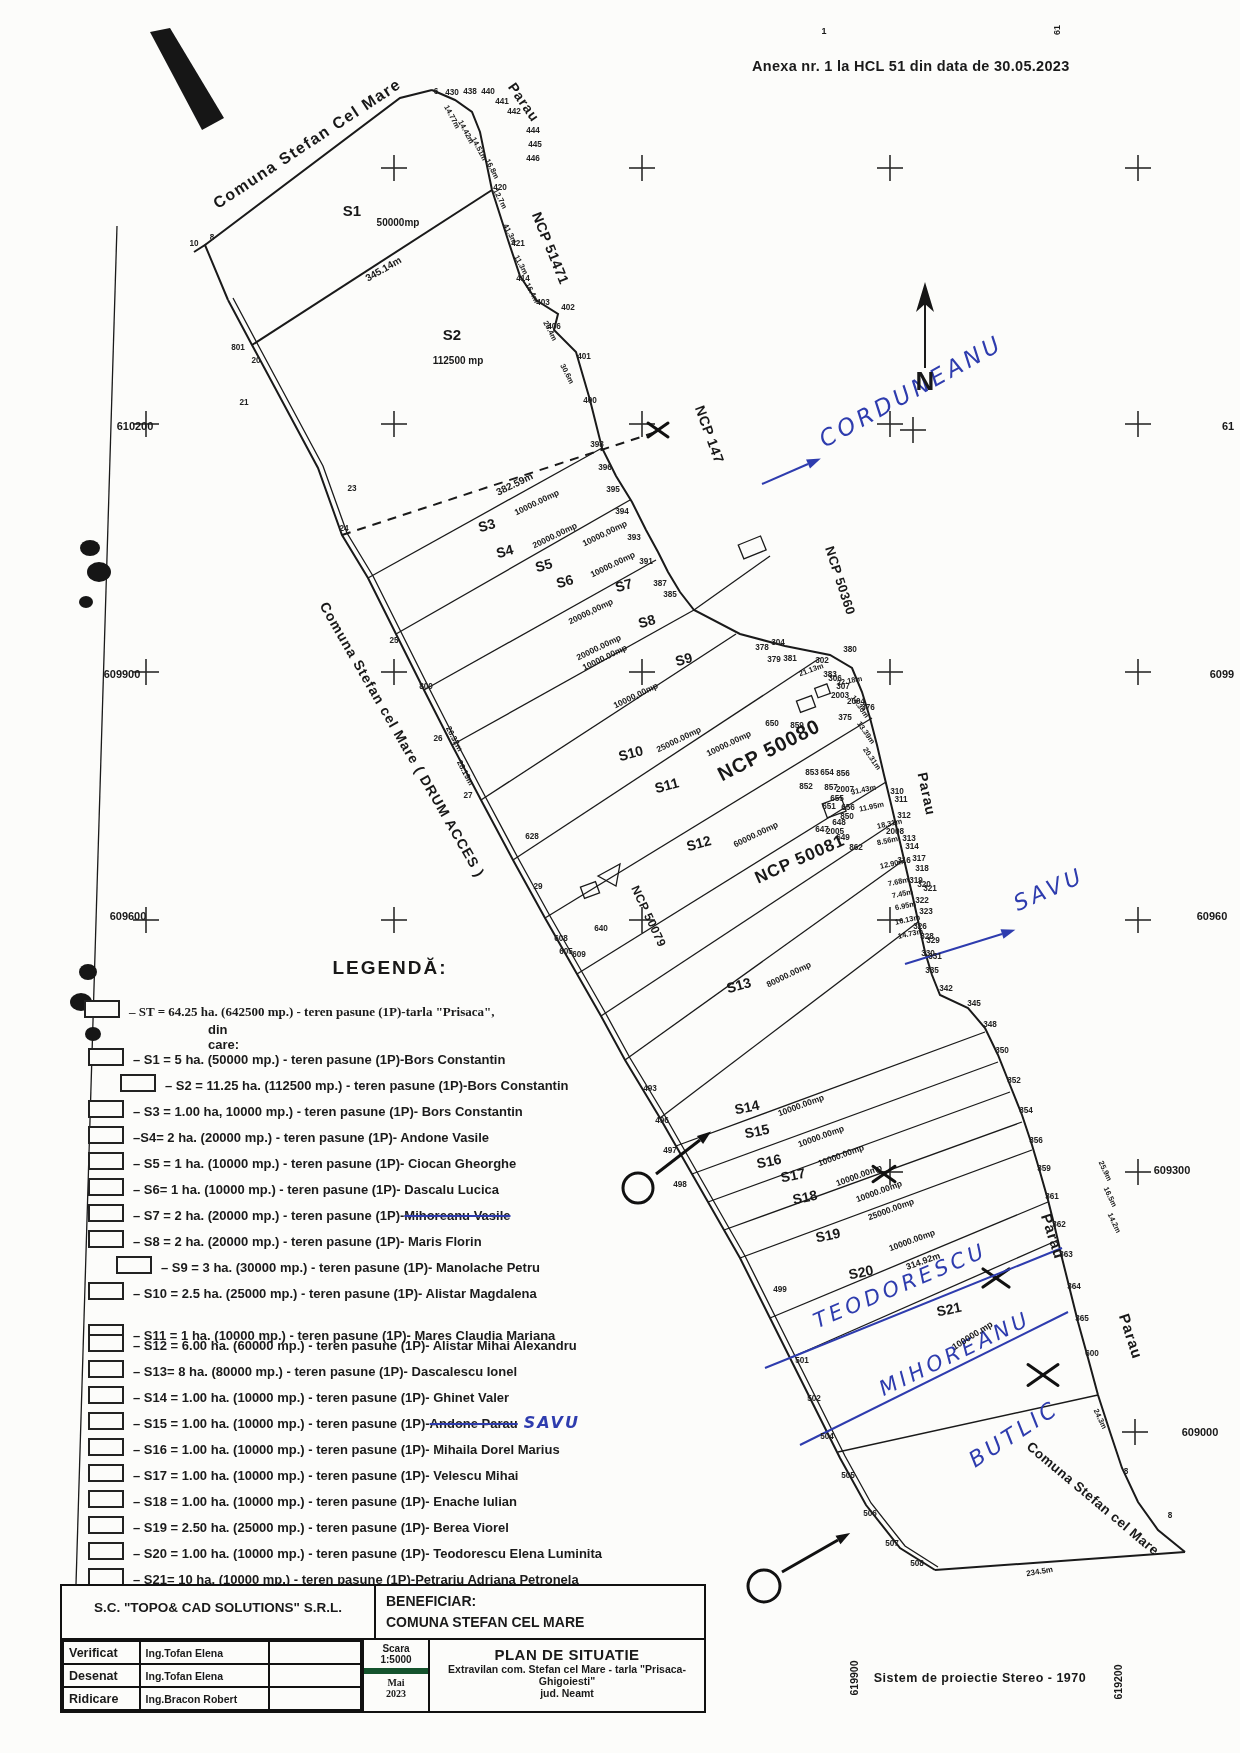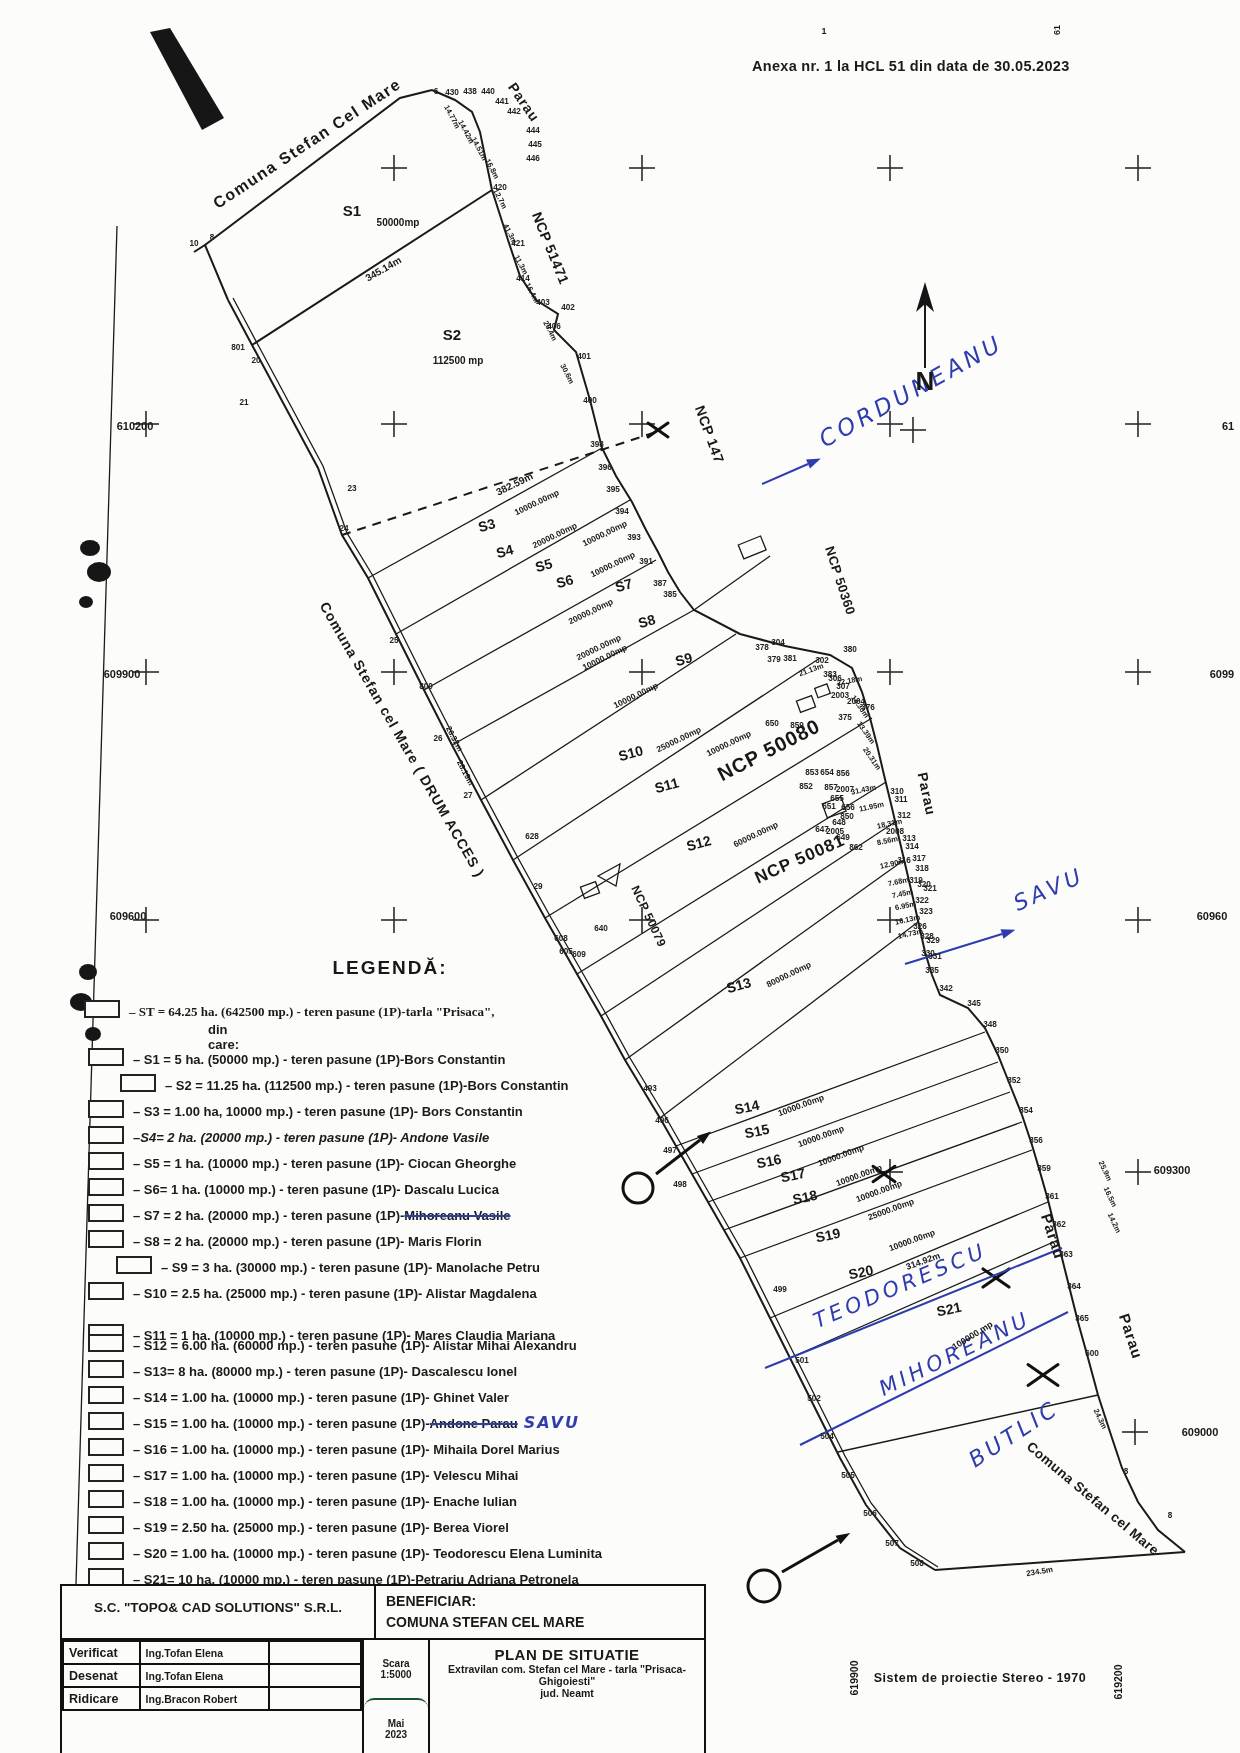--- a/index.html
+++ b/index.html
@@ -28,22 +28,22 @@
   .tb-top{display:flex;border-bottom:2.5px solid #111;}
   .tb-company{width:300px;border-right:2.5px solid #111;padding:14px 6px;font-size:13.5px;text-align:center;}
   .tb-benef{flex:1;padding:5px 10px;font-size:14px;line-height:1.5;}
   .tb-bottom{display:flex;}
   .tb-sign{width:300px;border-right:2.5px solid #111;}
   .tb-sign table{border-collapse:collapse;width:100%;}
   .tb-sign td{border:2px solid #111;font-size:12.5px;padding:2px 5px;height:17px;}
   .tb-sign td.nm{font-size:10.5px;}
   .tb-sign td.sp{width:80px;}
   .tb-scara{width:64px;border-right:2.5px solid #111;text-align:center;font-size:10px;}
-  .tb-scara .half{padding:18px 0;border-radius:10px;}
-  .tb-scara .half+.half{border-top:2px solid #14532d;}
+  .tb-scara .half{padding:3px 0;}
+  .tb-scara .half+.half{border-top:6px solid #14532d;font-family:Liberation Serif, serif;}
   .tb-plan{flex:1;text-align:center;padding:3px 4px;}
   .tb-plan .t1{font-size:15px;letter-spacing:.5px;padding-top:3px;}
   .tb-plan .t2,.tb-plan .t3{font-size:10.5px;}
 </style>
 </head>
 <body>
 
 <div class="page">
 
   <div class="anexa">Anexa nr. 1 la HCL 51 din data de 30.05.2023</div>
@@ -417,21 +417,21 @@
         <text x="390" y="974" font-size="19" letter-spacing="2">LEGENDĂ:</text>
         <text x="980" y="1682" font-size="12.5" letter-spacing="0.5">Sistem de proiectie Stereo - 1970</text>
       </g>
   </svg>
 
   <div class="legend" id="legend">
       <div class="lrow" style="left: 84px; top: 1000px; font-family: Liberation Serif, serif;"><span class="lbox"></span><span>– ST = 64.25 ha. (642500 mp.) - teren pasune (1P)-tarla "Prisaca",</span></div>
       <div class="lrow" style="left: 88px; top: 1048px;"><span class="lbox"></span><span>– S1 = 5 ha. (50000 mp.) - teren pasune (1P)-Bors Constantin</span></div>
       <div class="lrow" style="left: 88px; top: 1074px; padding-left: 32px;"><span class="lbox"></span><span>– S2 = 11.25 ha. (112500 mp.) - teren pasune (1P)-Bors Constantin</span></div>
       <div class="lrow" style="left: 88px; top: 1100px;"><span class="lbox"></span><span>– S3 = 1.00 ha, 10000 mp.) - teren pasune (1P)- Bors Constantin</span></div>
-      <div class="lrow" style="left: 88px; top: 1126px; font-style: italic;"><span class="lbox"></span><span>–S4= 2 ha. (20000 mp.) - teren pasune (1P)- Andone Vasile</span></div>
+      <div class="lrow" style="left: 88px; top: 1126px;"><span class="lbox"></span><span>–S4= 2 ha. (20000 mp.) - teren pasune (1P)- Andone Vasile</span></div>
       <div class="lrow" style="left: 88px; top: 1152px;"><span class="lbox"></span><span>– S5 = 1 ha. (10000 mp.) - teren pasune (1P)- Ciocan Gheorghe</span></div>
       <div class="lrow" style="left: 88px; top: 1178px;"><span class="lbox"></span><span>– S6= 1 ha. (10000 mp.) - teren pasune (1P)- Dascalu Lucica</span></div>
       <div class="lrow" style="left: 88px; top: 1204px;"><span class="lbox"></span><span>– S7 = 2 ha. (20000 mp.) - teren pasune (1P)-</span><s>Mihoreanu Vasile</s></div>
       <div class="lrow" style="left: 88px; top: 1230px;"><span class="lbox"></span><span>– S8 = 2 ha. (20000 mp.) - teren pasune (1P)- Maris Florin</span></div>
       <div class="lrow" style="left: 92px; top: 1256px; padding-left: 24px;"><span class="lbox"></span><span>– S9 = 3 ha. (30000 mp.) - teren pasune (1P)- Manolache Petru</span></div>
       <div class="lrow" style="left: 88px; top: 1282px;"><span class="lbox"></span><span>– S10 = 2.5 ha. (25000 mp.) - teren pasune (1P)- Alistar Magdalena</span></div>
       <div class="lrow" style="left: 88px; top: 1308px; margin-top: 16px;"><span class="lbox"></span><span>– S11 = 1 ha. (10000 mp.) - teren pasune (1P)- Mares Claudia Mariana</span></div>
       <div class="lrow" style="left: 88px; top: 1334px;"><span class="lbox"></span><span>– S12 = 6.00 ha. (60000 mp.) - teren pasune (1P)- Alistar Mihai Alexandru</span></div>
       <div class="lrow" style="left: 88px; top: 1360px;"><span class="lbox"></span><span>– S13= 8 ha. (80000 mp.) - teren pasune (1P)- Dascalescu Ionel</span></div>
       <div class="lrow" style="left: 88px; top: 1386px;"><span class="lbox"></span><span>– S14 = 1.00 ha. (10000 mp.) - teren pasune (1P)- Ghinet Valer</span></div>

